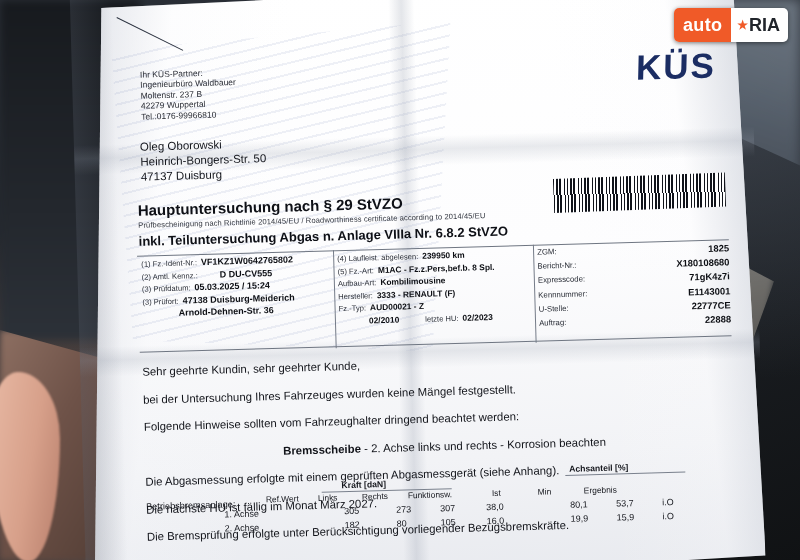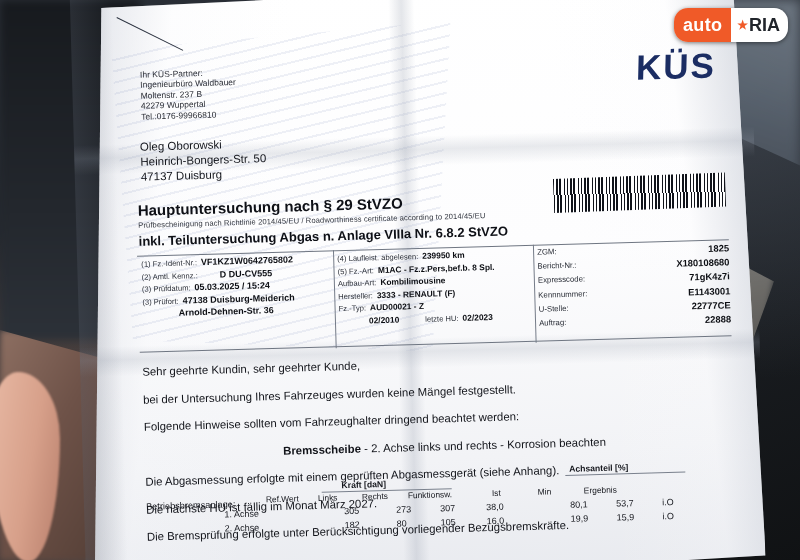--- a/index.html
+++ b/index.html
@@ -176,21 +176,21 @@
   .bt-lab{position:absolute;left:0;top:16px;font-size:9.2px;}
   .line-sep{position:absolute;height:1px;background:#7a818d;}
   .edge-shadow{
     position:absolute;pointer-events:none;
     background:linear-gradient(90deg, rgba(90,97,110,.28), rgba(90,97,110,0));
   }
 
   
   .ria{
     position:absolute;right:12px;top:8px;height:34px;display:flex;
-    border-radius:14px;overflow:hidden;box-shadow:0 1px 4px rgba(0,0,0,.5);
+    border-radius:5px;overflow:hidden;box-shadow:0 1px 4px rgba(0,0,0,.5);
   }
   .ria .a{background:#f05a28;color:#fff;font-weight:bold;font-size:18px;
     padding:0 9px;display:flex;align-items:center;letter-spacing:.3px;}
   .ria .b{background:#fff;color:#21252b;font-weight:bold;font-size:18px;
     padding:0 8px 0 6px;display:flex;align-items:center;}
   .ria .star{color:#f05a28;font-size:12px;margin:0 1px 0 0;}
 </style>
 </head>
 <body>
 

